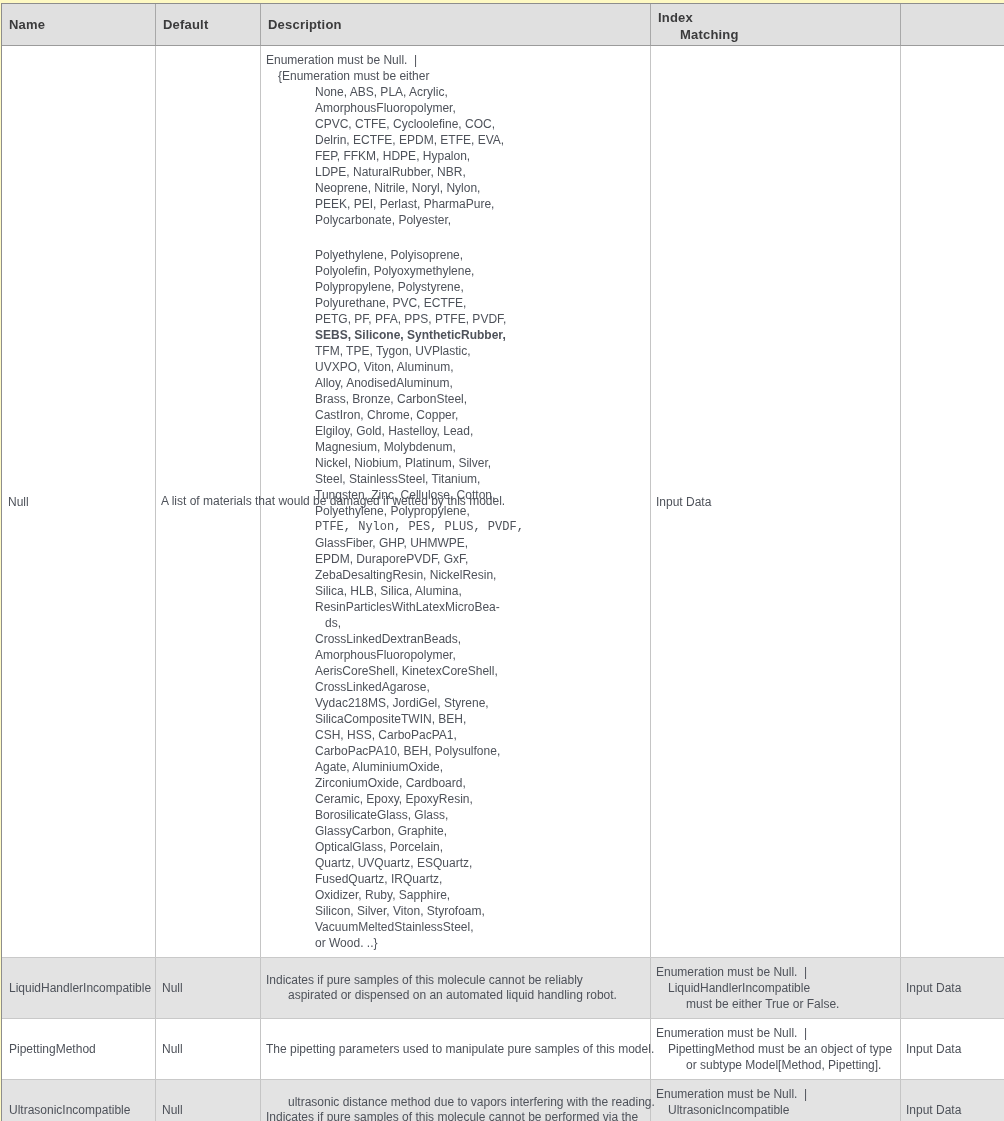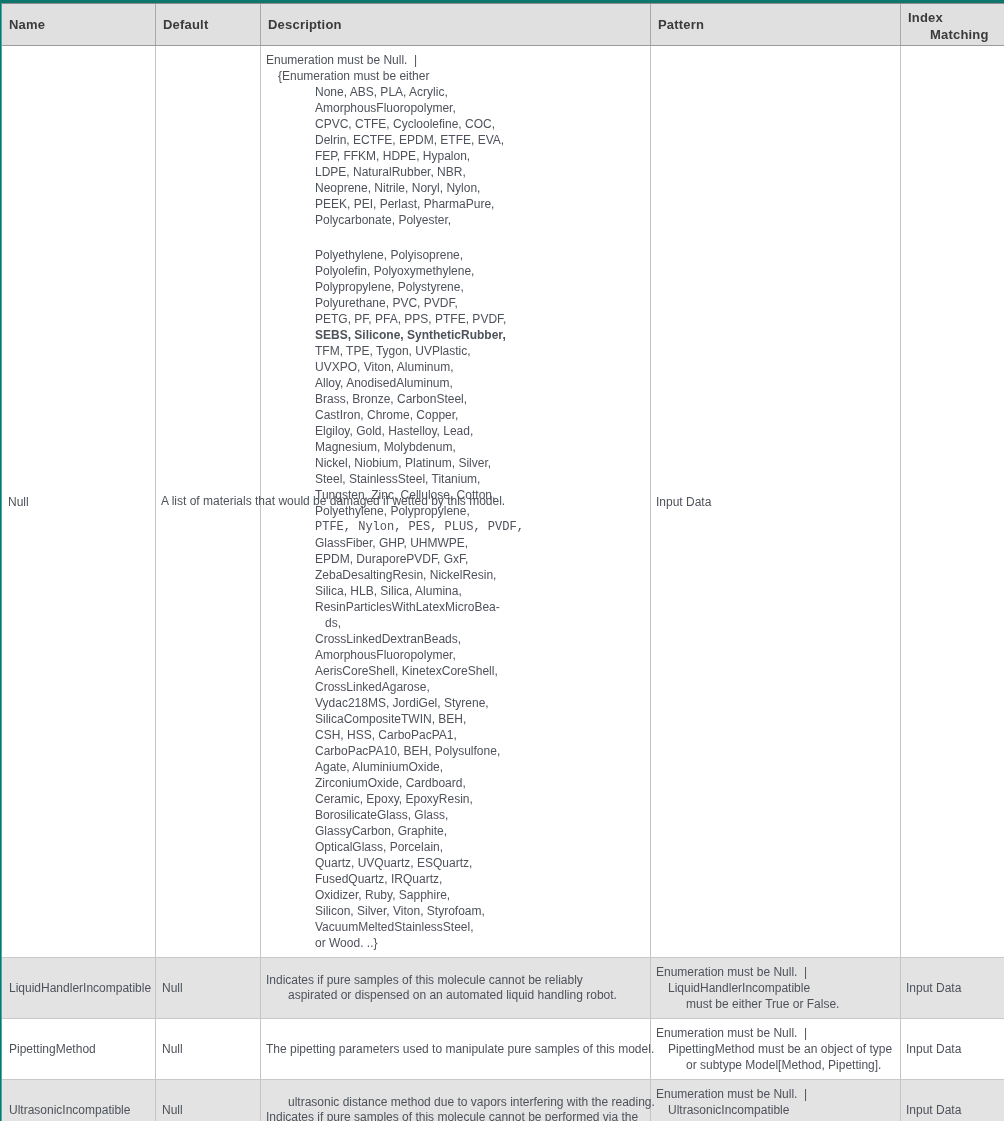--- a/index.html
+++ b/index.html
@@ -1,17 +1,17 @@
 <!DOCTYPE html>
 <html><head>
 <meta charset="utf-8">
 <style>
   html,body{margin:0;padding:0;background:#ffffff;}
   .viewport{
-    position:relative;width:1004px;height:1121px;overflow:hidden;background:#0f766e;
+    position:relative;width:1004px;height:1121px;overflow:hidden;background:#fef9c3;
     font-family:"Liberation Sans",sans-serif;
   }
   .doc-table{
     position:absolute;top:3px;left:1px;width:1009px;
     border:1px solid #8d8d8d;border-right:none;
     box-sizing:content-box;
   }
   .thead{
     display:grid;grid-template-columns:154px 105px 390px 250px 110px;
     background:#e0e0e0;border-bottom:1px solid #9b9b9b;min-height:42px;box-sizing:border-box;
@@ -49,23 +49,20 @@
   <div class="doc-table">
     <div class="thead">
       <div class="th">
         <span>Name</span>
       </div>
       <div class="th">
         <span>Default</span>
       </div>
       <div class="th">
         <span>Description</span>
-      </div>
-      <div class="th">
-        <span>Pattern</span>
       </div>
       <div class="th th-index">
         <div class="hline">Index</div>
         <div class="hline hline2">Matching</div>
       </div>
     </div>
     <div>
     <div class="trow">
       <div class="td td-center">
         <span>Null</span>
@@ -81,21 +78,21 @@
             <div class="pline" style="padding-left: 49px;">CPVC, CTFE, Cycloolefine, COC,</div>
             <div class="pline" style="padding-left: 49px;">Delrin, ECTFE, EPDM, ETFE, EVA,</div>
             <div class="pline" style="padding-left: 49px;">FEP, FFKM, HDPE, Hypalon,</div>
             <div class="pline" style="padding-left: 49px;">LDPE, NaturalRubber, NBR,</div>
             <div class="pline" style="padding-left: 49px;">Neoprene, Nitrile, Noryl, Nylon,</div>
             <div class="pline" style="padding-left: 49px;">PEEK, PEI, Perlast, PharmaPure,</div>
             <div class="pline" style="padding-left: 49px;">Polycarbonate, Polyester,</div>
             <div class="pline" style="padding-left: 49px; margin-top: 19px;">Polyethylene, Polyisoprene,</div>
             <div class="pline" style="padding-left: 49px;">Polyolefin, Polyoxymethylene,</div>
             <div class="pline" style="padding-left: 49px;">Polypropylene, Polystyrene,</div>
-            <div class="pline" style="padding-left: 49px;">Polyurethane, PVC, PVDF,</div>
+            <div class="pline" style="padding-left: 49px;">Polyurethane, PVC, ECTFE,</div>
             <div class="pline" style="padding-left: 49px;">PETG, PF, PFA, PPS, PTFE, PVDF,</div>
             <div class="pline" style="padding-left: 49px; font-weight: bold;">SEBS, Silicone, SyntheticRubber,</div>
             <div class="pline" style="padding-left: 49px;">TFM, TPE, Tygon, UVPlastic,</div>
             <div class="pline" style="padding-left: 49px;">UVXPO, Viton, Aluminum,</div>
             <div class="pline" style="padding-left: 49px;">Alloy, AnodisedAluminum,</div>
             <div class="pline" style="padding-left: 49px;">Brass, Bronze, CarbonSteel,</div>
             <div class="pline" style="padding-left: 49px;">CastIron, Chrome, Copper,</div>
             <div class="pline" style="padding-left: 49px;">Elgiloy, Gold, Hastelloy, Lead,</div>
             <div class="pline" style="padding-left: 49px;">Magnesium, Molybdenum,</div>
             <div class="pline" style="padding-left: 49px;">Nickel, Niobium, Platinum, Silver,</div>

